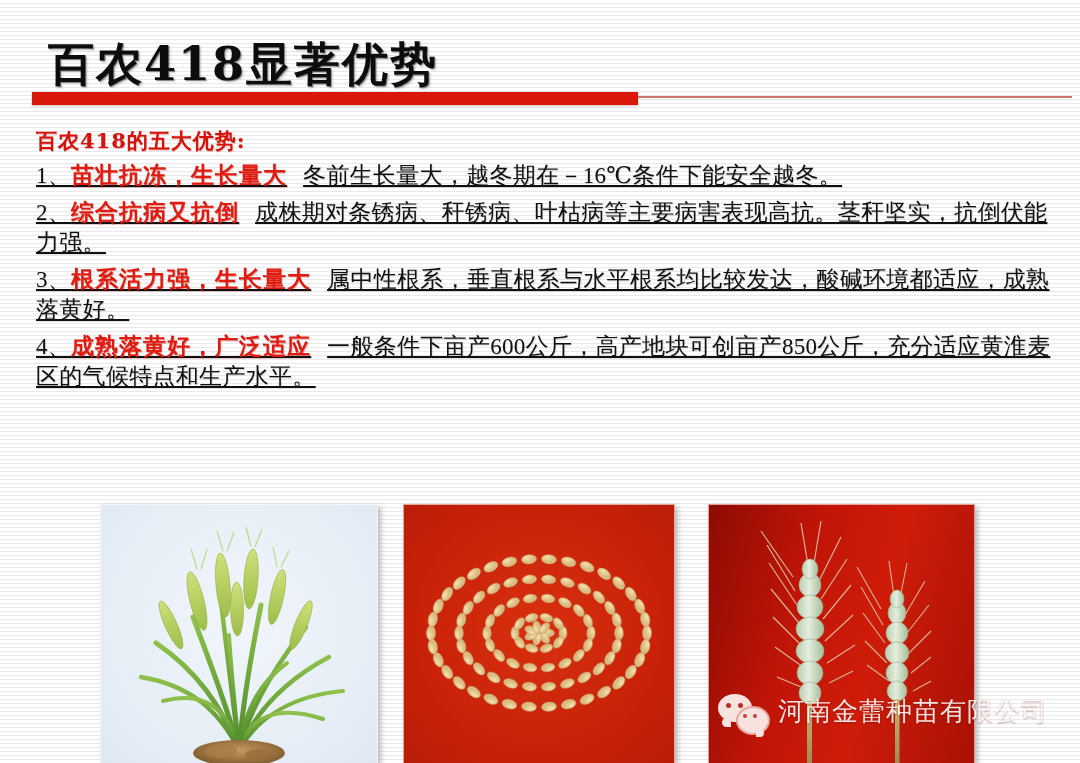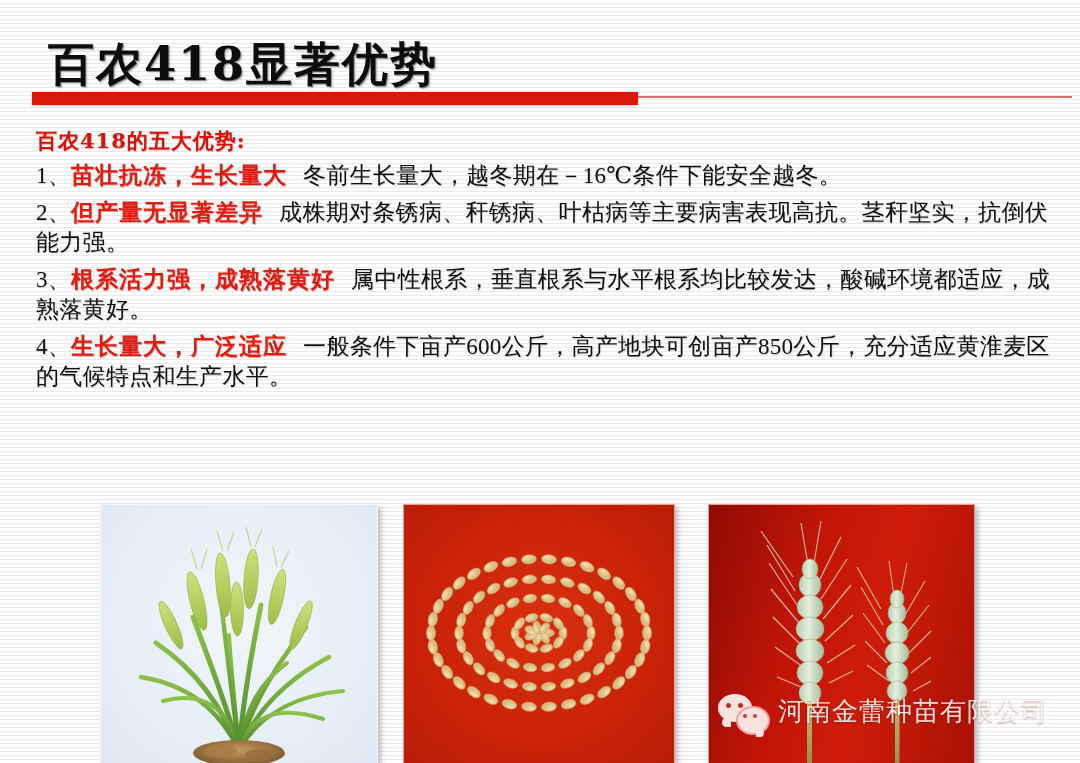--- a/index.html
+++ b/index.html
@@ -68,20 +68,21 @@
     margin:0 0 7px 0;
     text-shadow:0.5px 0.5px 0 rgba(190,40,30,.35);
   }
   .item{
     font-size:23px;
     line-height:30px;
     color:#101010;
     margin:0 0 7px 0;
     letter-spacing:0.3px;
     text-shadow:0.6px 0.6px 1px rgba(150,150,150,.45);
+    text-decoration:underline;
   }
   .num{
     color:#101010;
     font-family:"Liberation Serif","DejaVu Serif",serif;
   }
   .kw{
     color:#e01b10;
     font-weight:bold;
     letter-spacing:1px;
     text-shadow:0.6px 0.6px 0 rgba(180,30,25,.40);
@@ -175,29 +176,29 @@
 
   <div id="body-text">
 
     <p class="subtitle">百农418的五大优势:</p>
 
     <p class="item">
       <span class="num">1、</span><span class="kw">苗壮抗冻，生长量大</span><span class="gap"></span><span>冬前生长量大，越冬期在－16℃条件下能安全越冬。</span>
     </p>
 
     <p class="item">
-      <span class="num">2、</span><span class="kw">但产量无显著差异</span><span class="gap"></span><span>成株期对条锈病、秆锈病、叶枯病等主要病害表现高抗。茎秆坚实，抗倒伏能力强。</span>
+      <span class="num">2、</span><span class="kw">综合抗病又抗倒</span><span class="gap"></span><span>成株期对条锈病、秆锈病、叶枯病等主要病害表现高抗。茎秆坚实，抗倒伏能力强。</span>
     </p>
 
     <p class="item">
-      <span class="num">3、</span><span class="kw">根系活力强，成熟落黄好</span><span class="gap"></span><span>属中性根系，垂直根系与水平根系均比较发达，酸碱环境都适应，成熟落黄好。</span>
+      <span class="num">3、</span><span class="kw">根系活力强，生长量大</span><span class="gap"></span><span>属中性根系，垂直根系与水平根系均比较发达，酸碱环境都适应，成熟落黄好。</span>
     </p>
 
     <p class="item">
-      <span class="num">4、</span><span class="kw">生长量大，广泛适应</span><span class="gap"></span><span>一般条件下亩产600公斤，高产地块可创亩产850公斤，充分适应黄淮麦区的气候特点和生产水平。</span>
+      <span class="num">4、</span><span class="kw">成熟落黄好，广泛适应</span><span class="gap"></span><span>一般条件下亩产600公斤，高产地块可创亩产850公斤，充分适应黄淮麦区的气候特点和生产水平。</span>
     </p>
 
   </div>
 
   <div id="photos">
 
     <div class="photo" id="photo-1">
       <svg width="276" height="259" viewBox="0 0 276 259">
         <defs>
           <linearGradient id="leafG" x1="0" y1="0" x2="0" y2="1">

